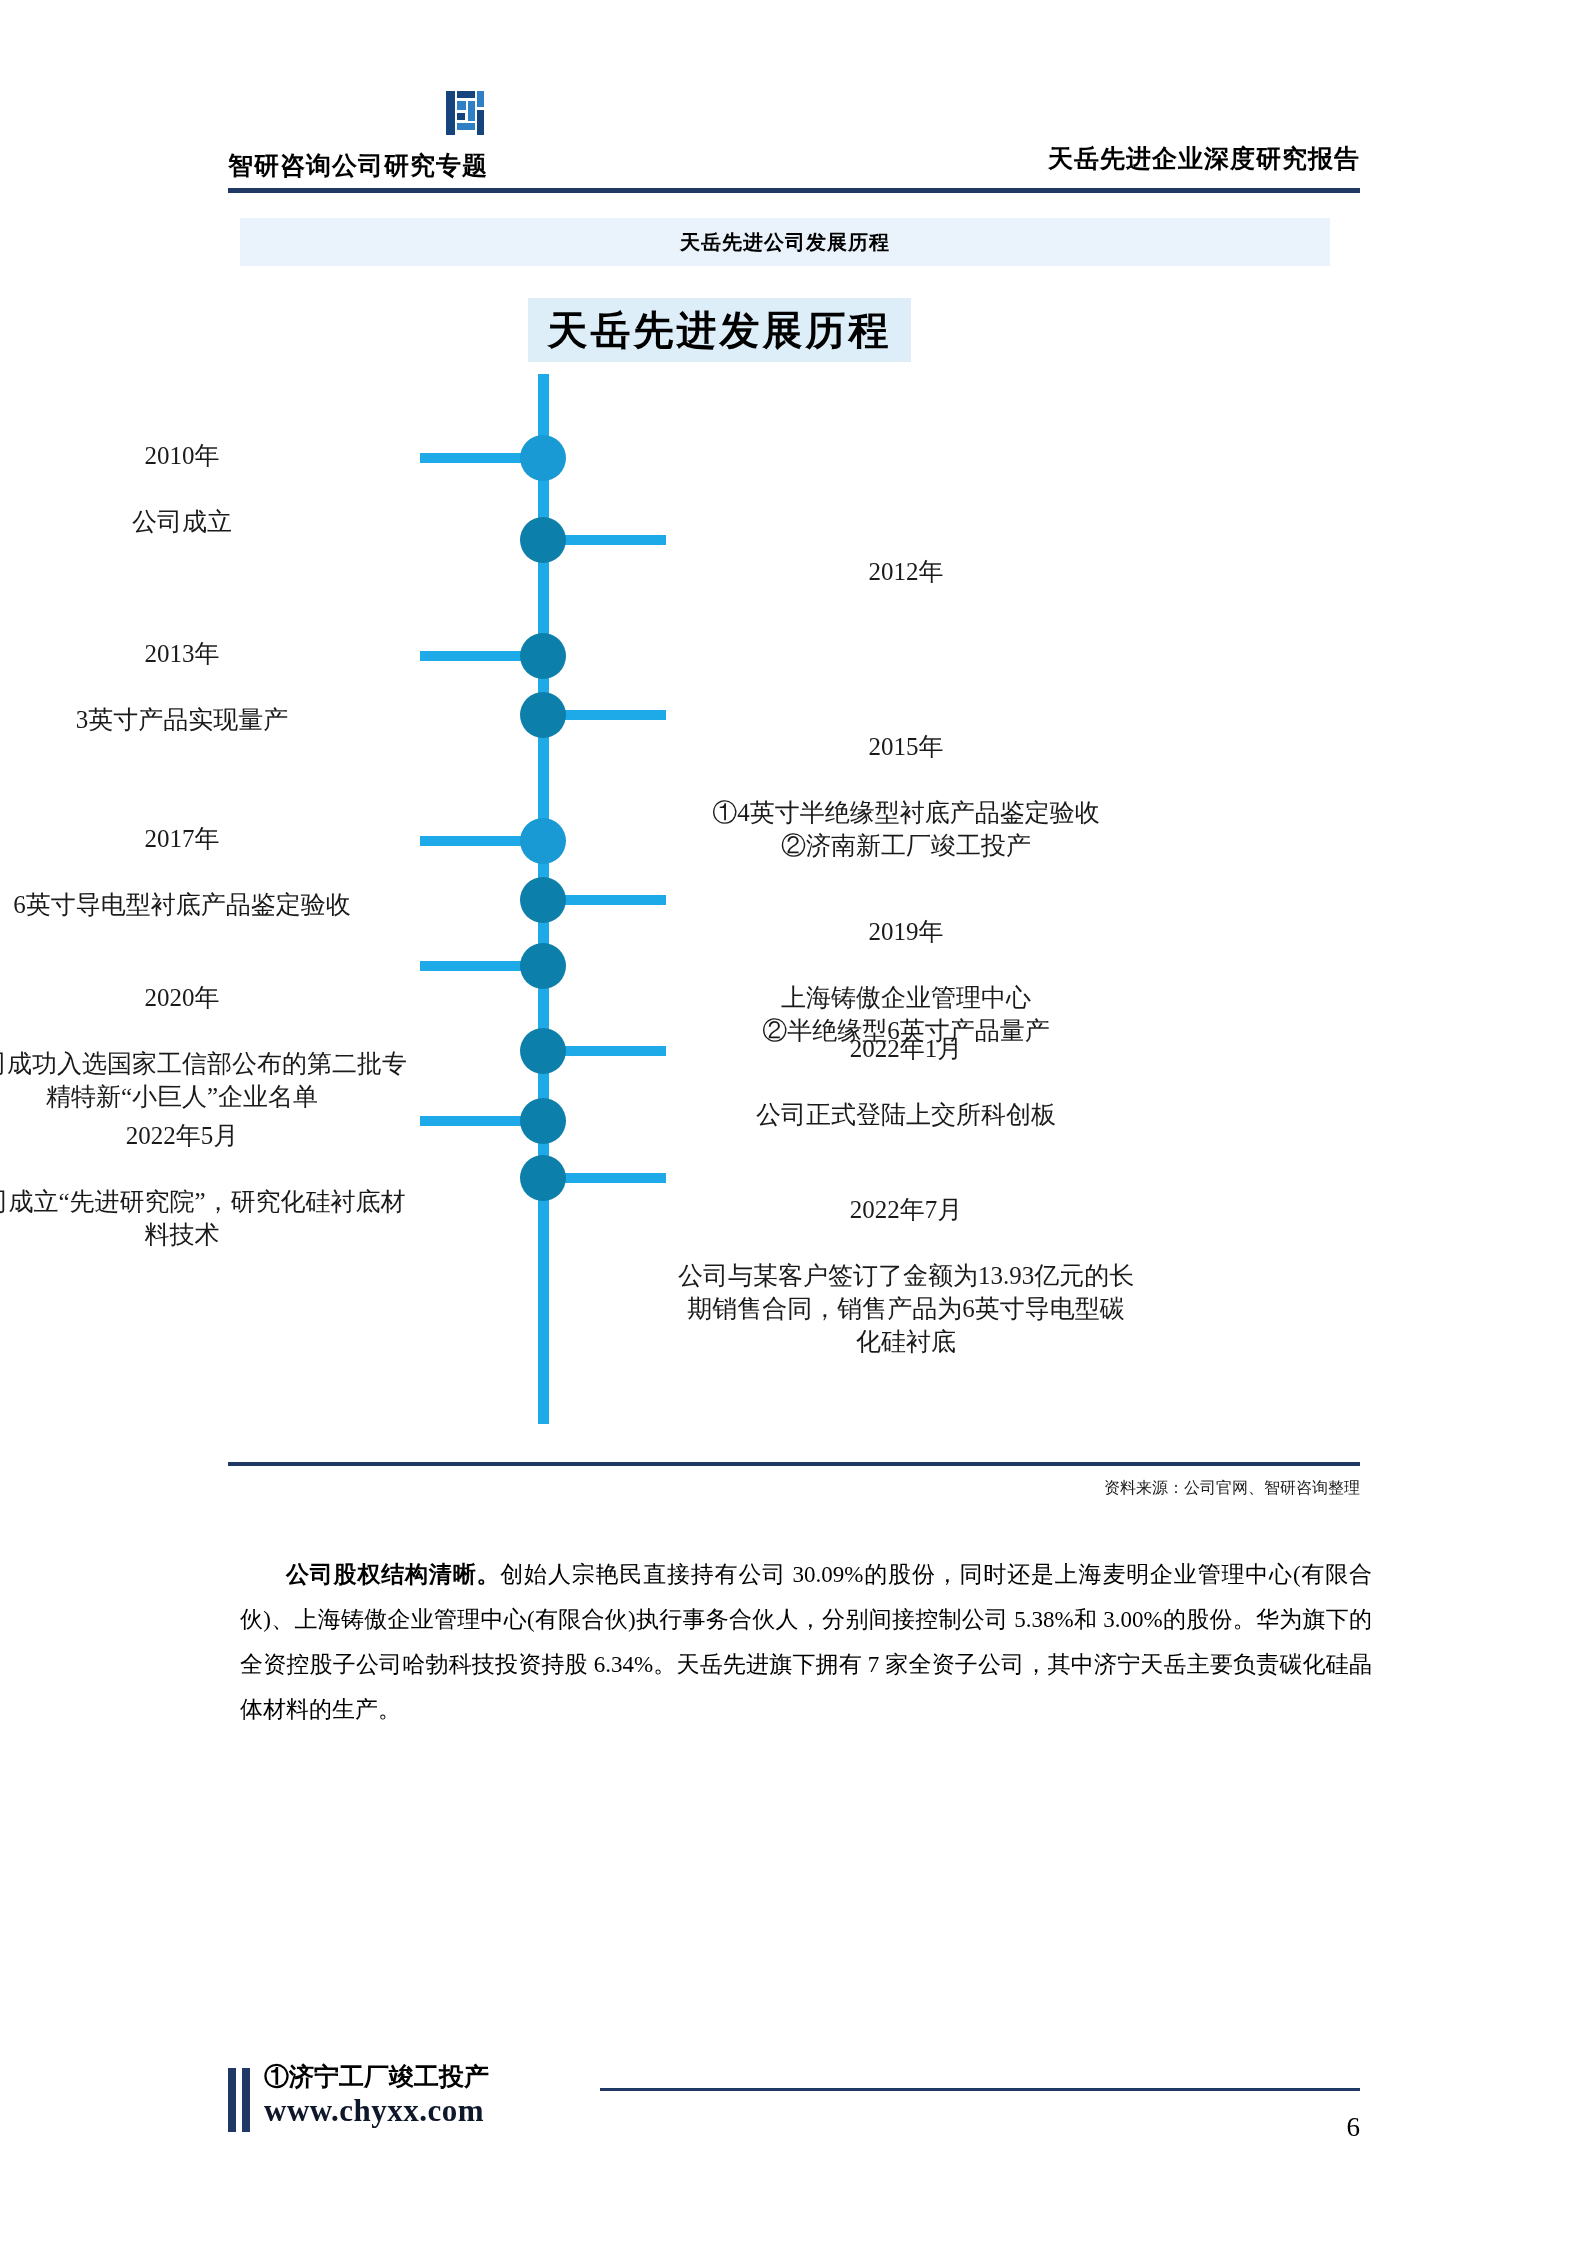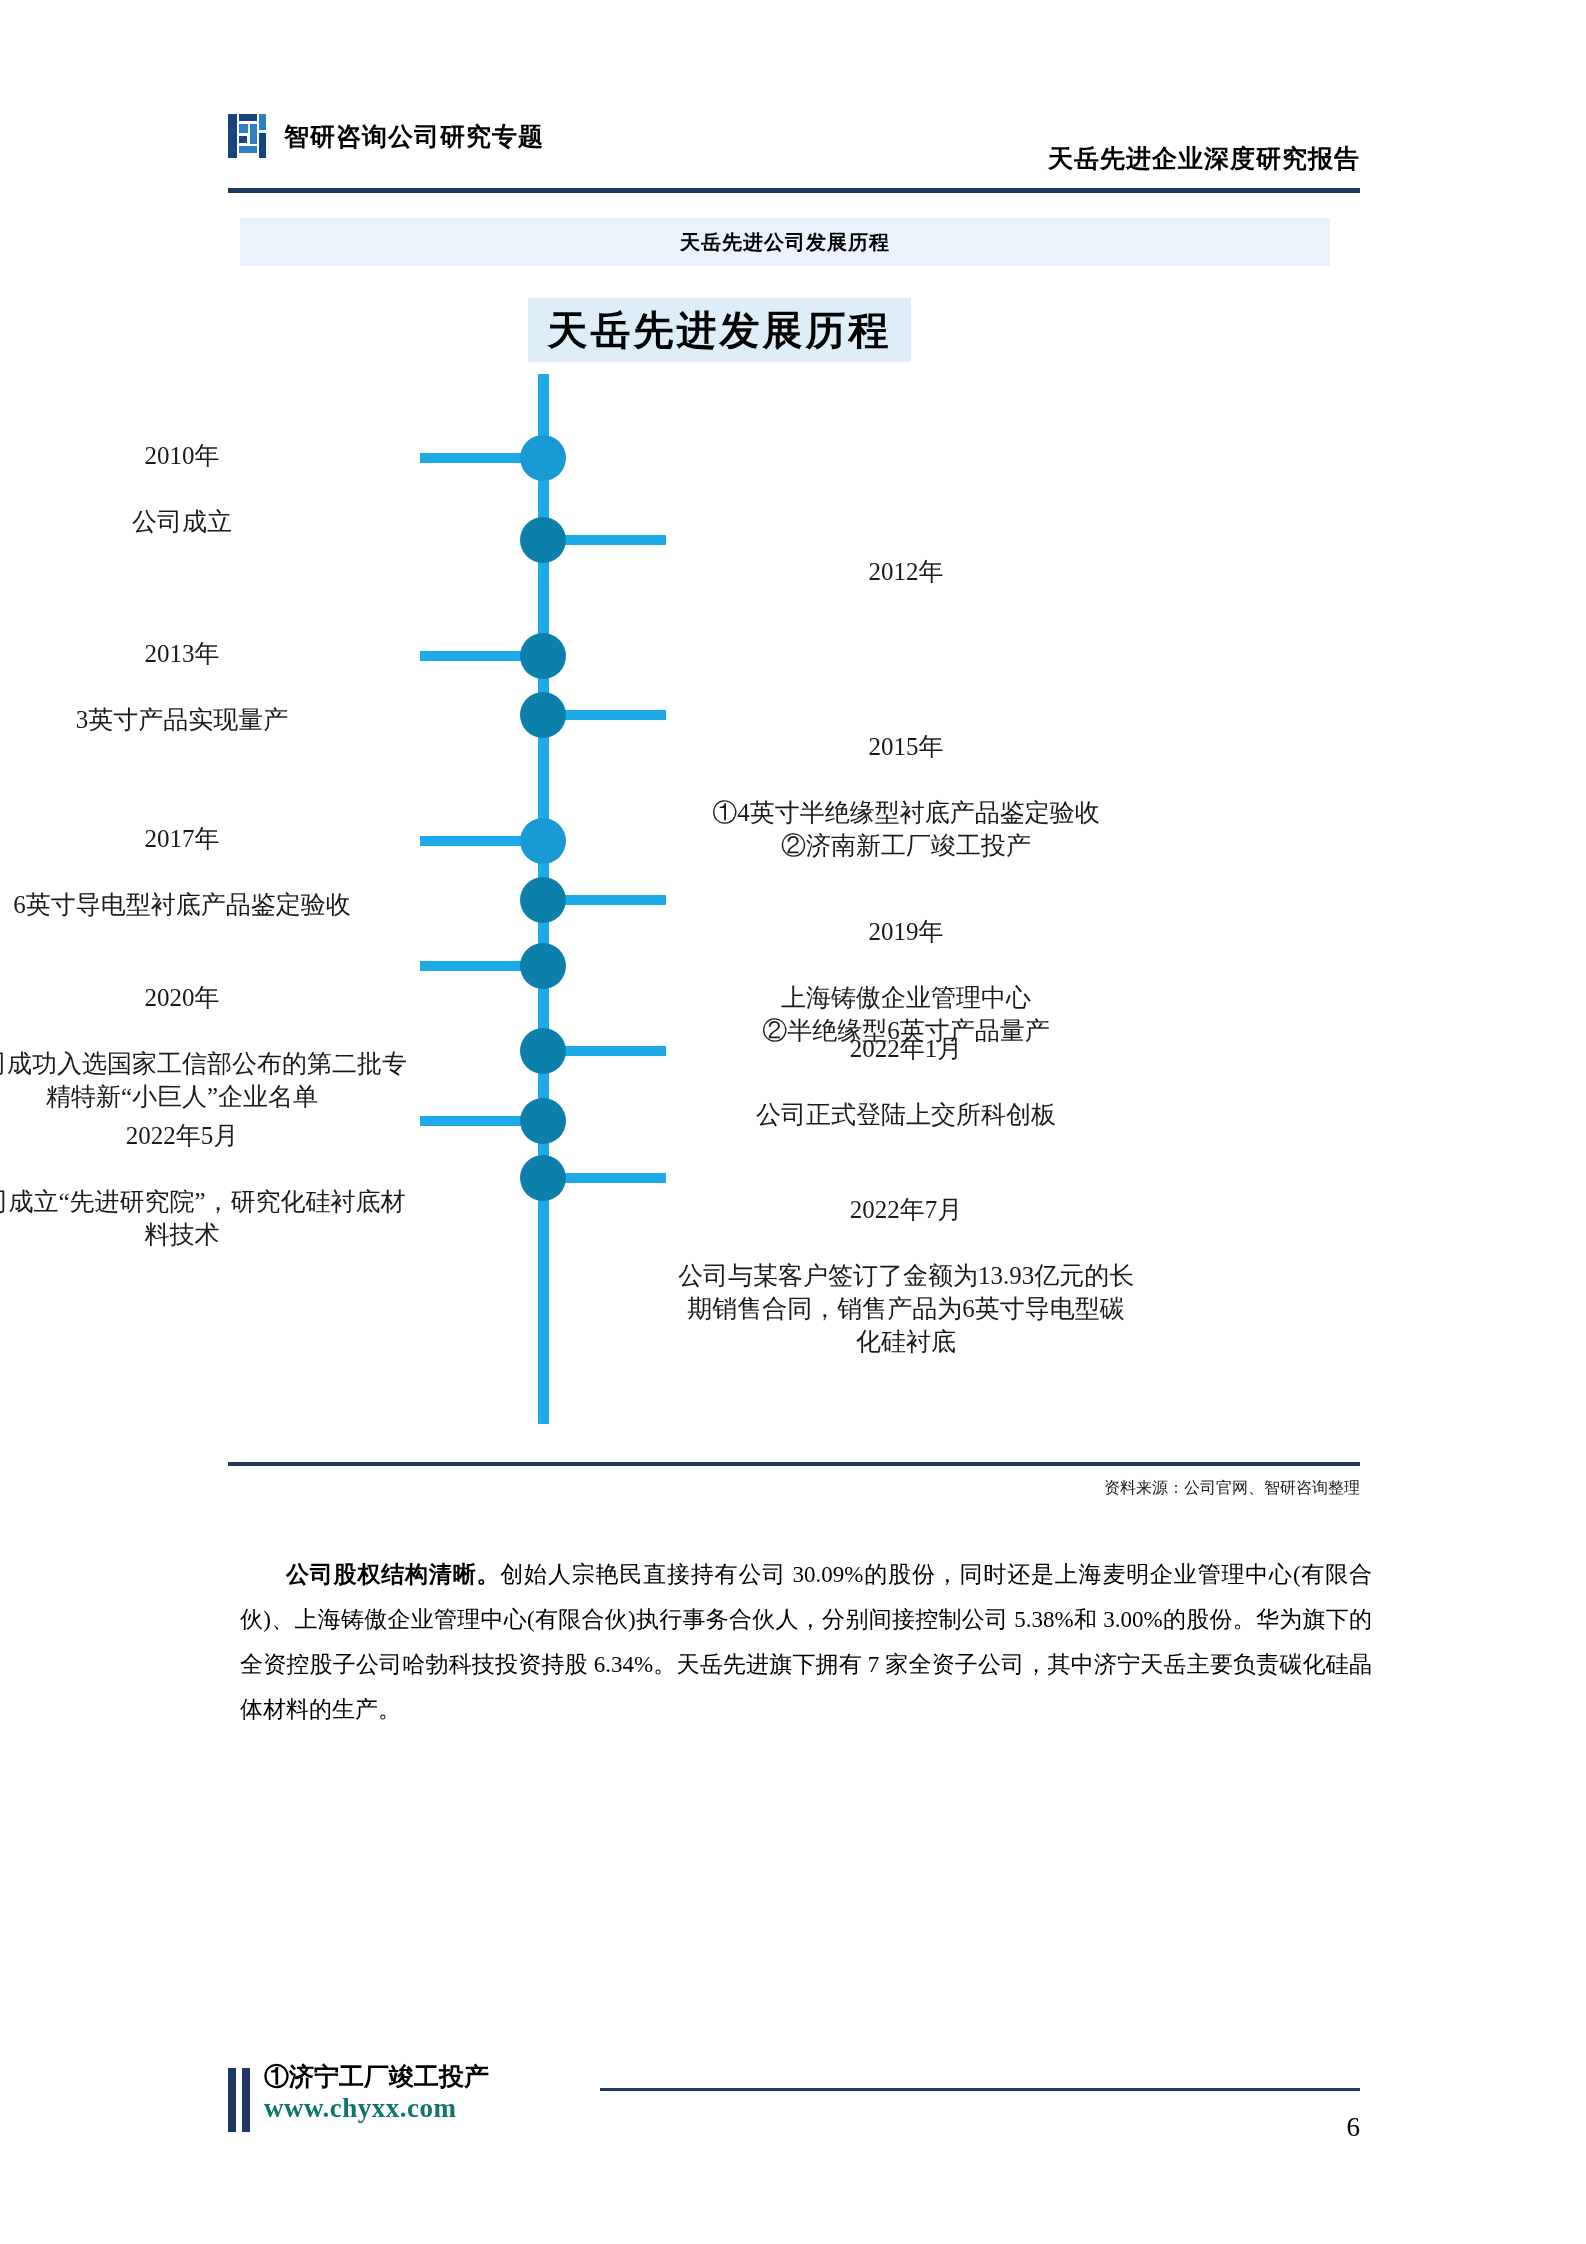--- a/index.html
+++ b/index.html
@@ -29,22 +29,23 @@
     left: 228px;
     top: 108px;
     width: 1132px;
     height: 56px;
     display: flex;
     align-items: center;
     justify-content: space-between;
   }
   .header-left {
     display: flex;
-    align-items: center;
+    align-items: flex-end;
     gap: 14px;
+    flex-direction: column;
   }
   .logo-mark {
     width: 42px;
     height: 44px;
     position: relative;
     flex: 0 0 auto;
   }
   .header-title {
     font-family: "Liberation Serif", "DejaVu Serif", serif;
     font-weight: bold;
@@ -248,22 +249,22 @@
   .footer-line1 {
     font-family: "Liberation Serif", "DejaVu Serif", serif;
     font-weight: bold;
     font-size: 25px;
     color: #000;
     white-space: nowrap;
   }
   .footer-line2 {
     font-family: "Liberation Serif", "DejaVu Serif", serif;
     font-weight: bold;
-    font-size: 27px;
-    color: #0f766e;
+    font-size: 31px;
+    color: #0f172a;
     letter-spacing: 0.5px;
   }
   .footer-rule {
     position: absolute;
     left: 372px;
     top: 28px;
     width: 760px;
     height: 3px;
     background: #1f3864;
   }

